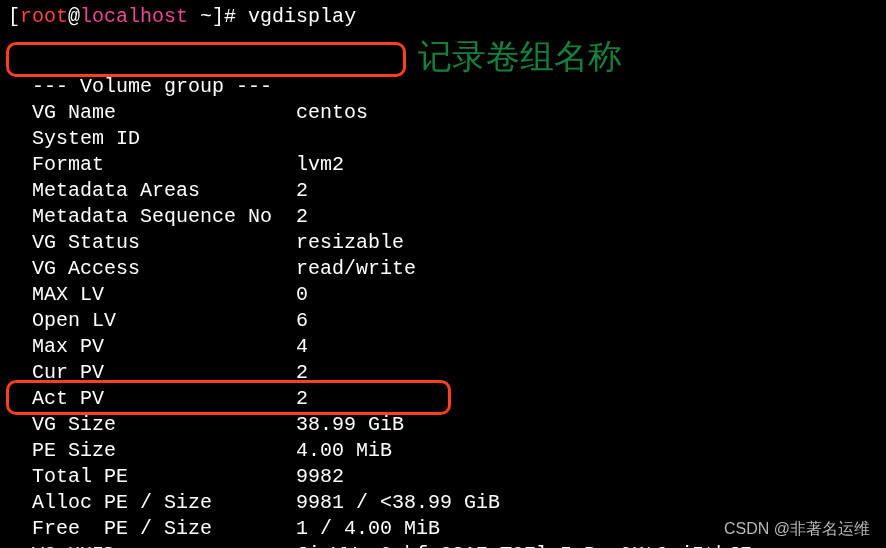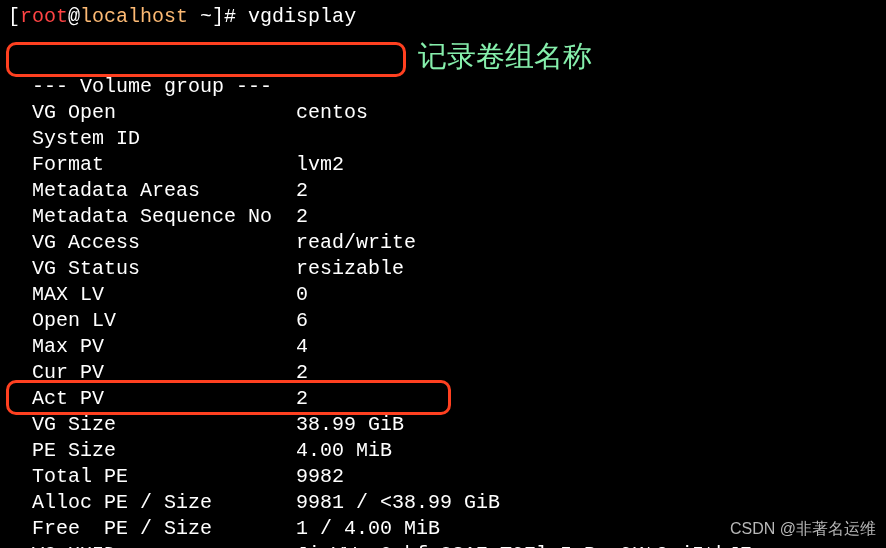--- a/index.html
+++ b/index.html
@@ -19,21 +19,21 @@
       position: relative;
       padding: 4px 8px;
     }
     .prompt-root {
       color: #ff4444;
     }
     .prompt-at {
       color: #ffffff;
     }
     .prompt-host {
-      color: #fdba74;
+      color: #ec4899;
     }
     .prompt-path {
       color: #ffffff;
     }
     .command {
       color: #ffffff;
       text-align: right;
     }
     .header-line {
       color: #ffffff;
@@ -56,52 +56,52 @@
       height: 35px;
     }
     .hb2 {
       left: 6px;
       top: 380px;
       width: 445px;
       height: 35px;
     }
     .annotation {
       position: absolute;
-      color: #86efac;
+      color: #15803d;
       font-family: "Microsoft YaHei", "SimHei", sans-serif;
-      font-size: 29px;
+      font-size: 34px;
       left: 418px;
       top: 43px;
       font-weight: 400;
     }
     .watermark {
       position: absolute;
-      right: 10px;
+      right: 16px;
       bottom: 6px;
       color: #b8b8b8;
       font-family: "Microsoft YaHei", sans-serif;
       font-size: 16px;
       text-shadow: 0 0 2px #000;
     }
   </style>
 </head>
 <body>
 
 <div class="row">[<span class="prompt-root">root</span><span class="prompt-at">@</span><span class="prompt-host">localhost</span><span class="prompt-path"> ~</span><span>]# </span><span class="command">vgdisplay</span></div>
 
 <div class="row header-line">  --- Volume group ---</div>
 
 <div id="rows-container">
-    <div class="row">  VG Open               centos</div>
+    <div class="row">  VG Name               centos</div>
     <div class="row">  System ID             </div>
     <div class="row">  Format                lvm2</div>
     <div class="row">  Metadata Areas        2</div>
     <div class="row">  Metadata Sequence No  2</div>
+    <div class="row">  VG Status             resizable</div>
     <div class="row">  VG Access             read/write</div>
-    <div class="row">  VG Status             resizable</div>
     <div class="row">  MAX LV                0</div>
     <div class="row">  Open LV               6</div>
     <div class="row">  Max PV                4</div>
     <div class="row">  Cur PV                2</div>
     <div class="row">  Act PV                2</div>
     <div class="row">  VG Size               38.99 GiB</div>
     <div class="row">  PE Size               4.00 MiB</div>
     <div class="row">  Total PE              9982</div>
     <div class="row">  Alloc PE / Size       9981 / &lt;38.99 GiB</div>
     <div class="row">  Free  PE / Size       1 / 4.00 MiB</div>

